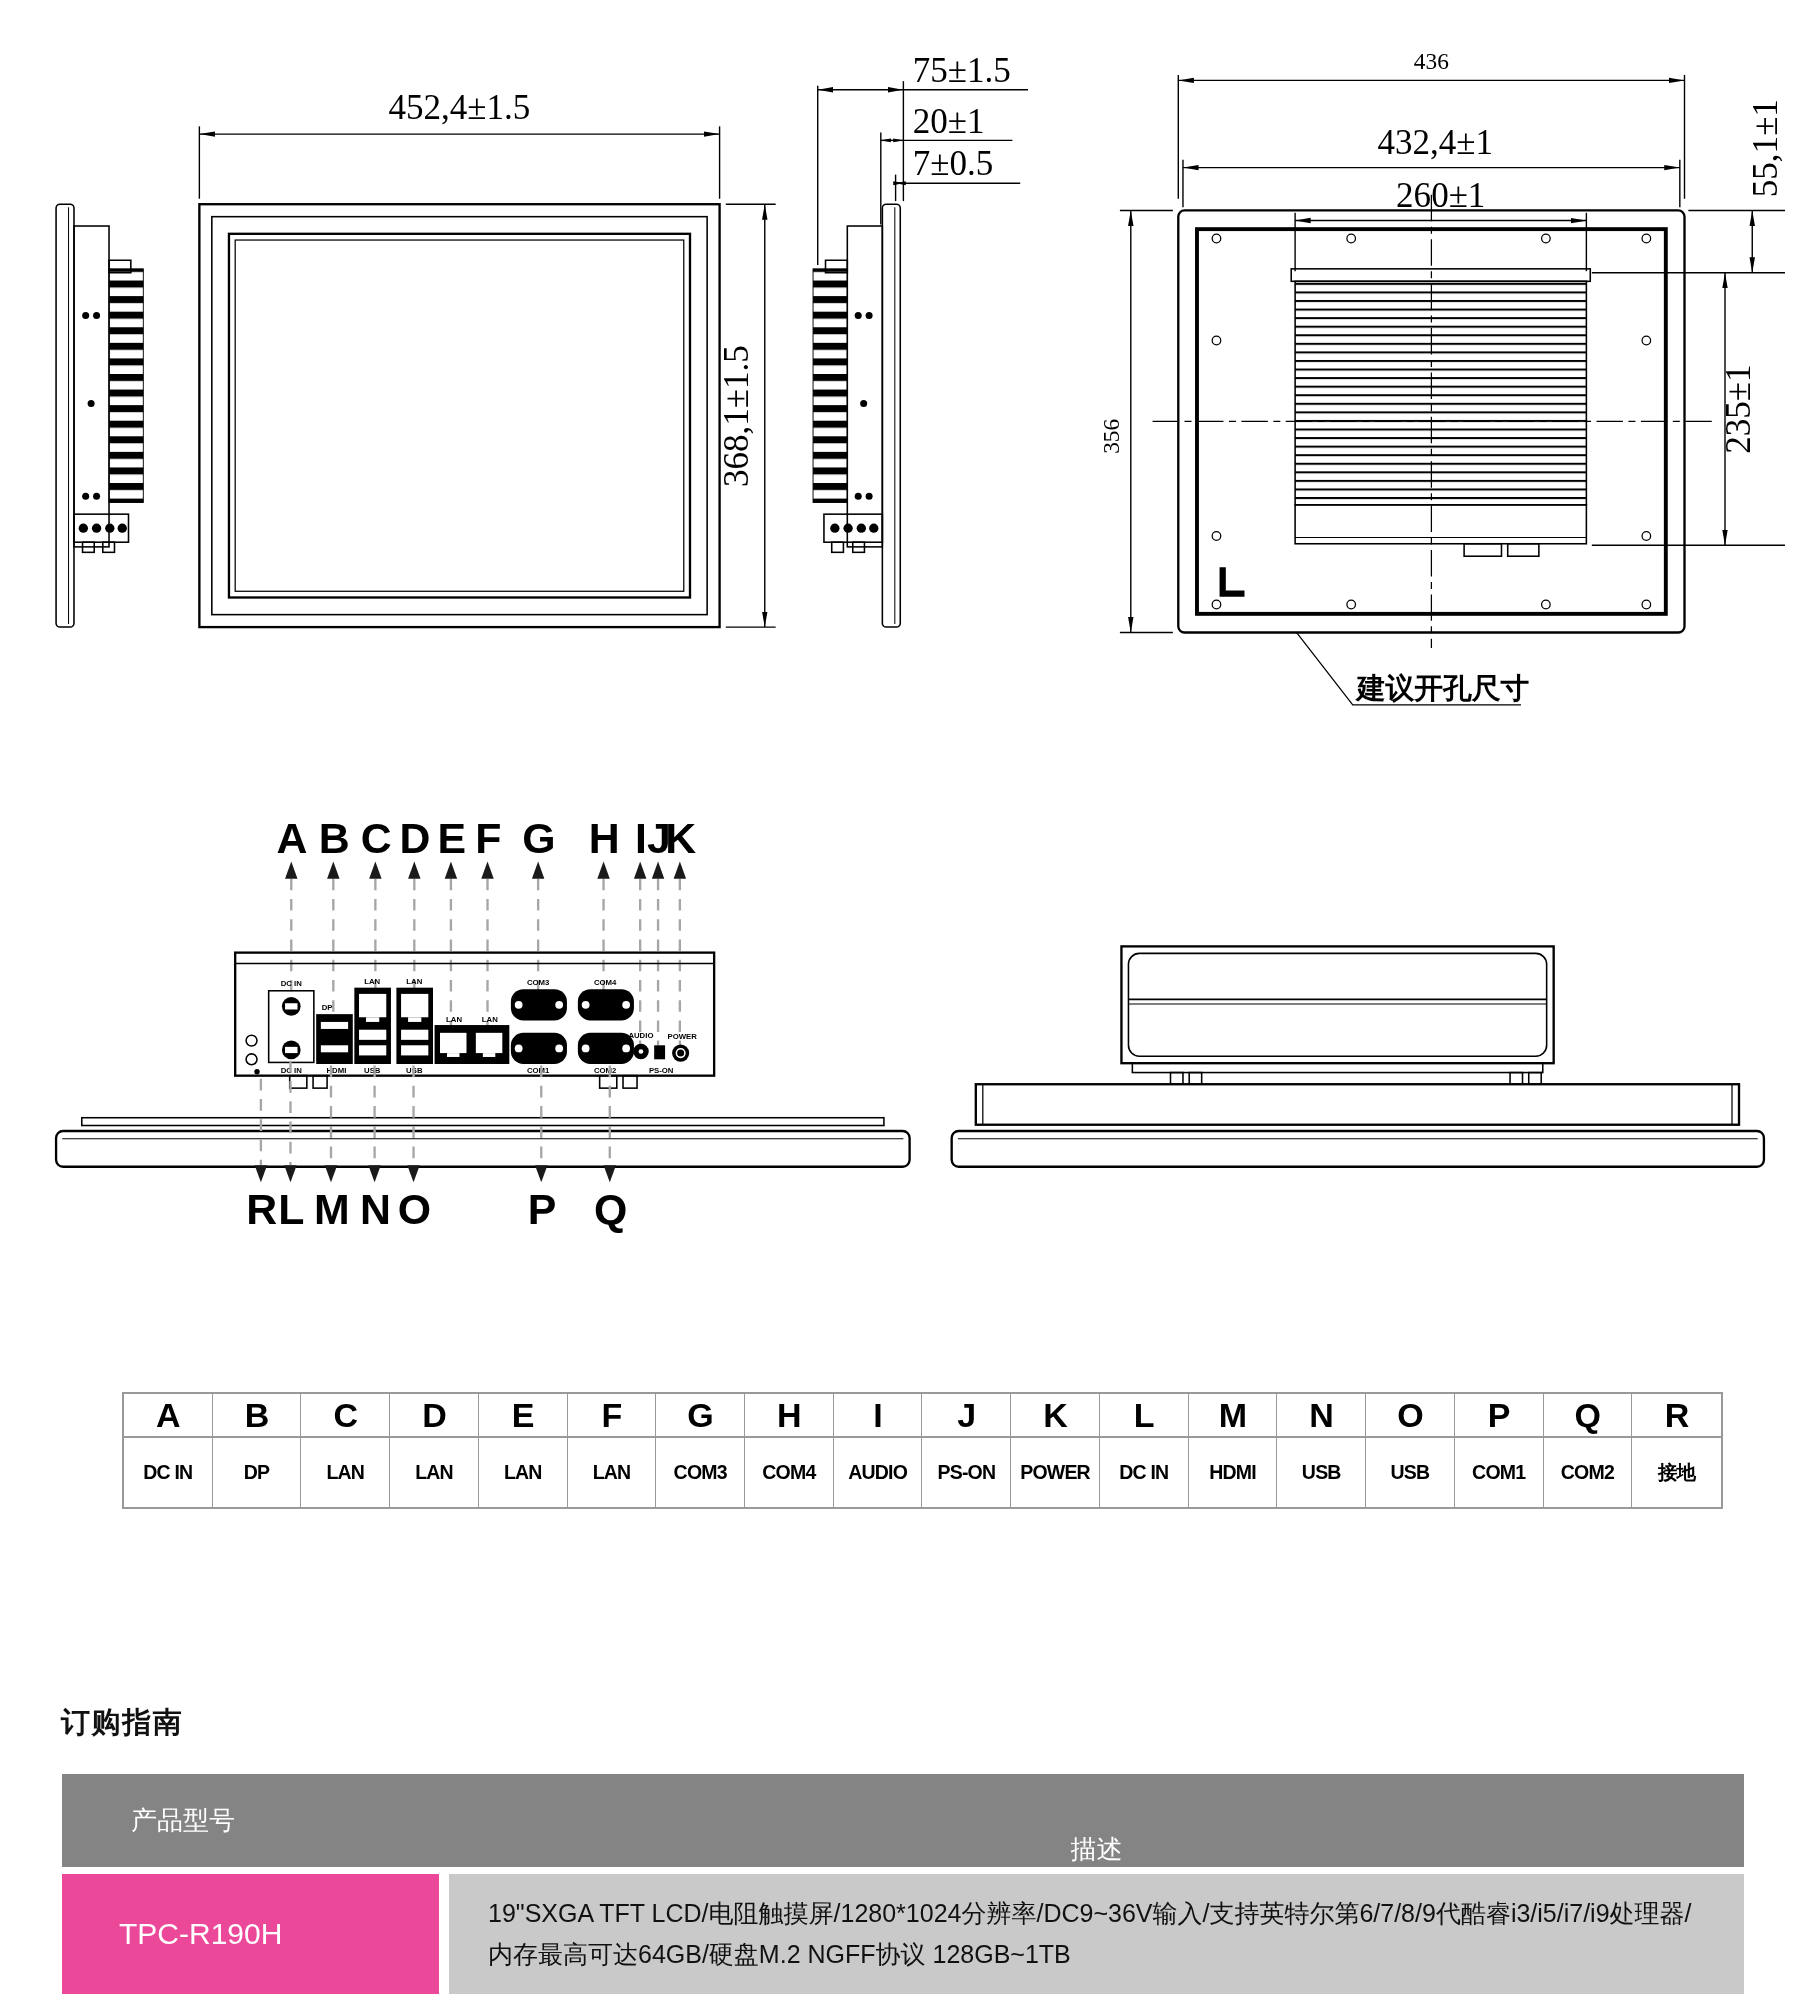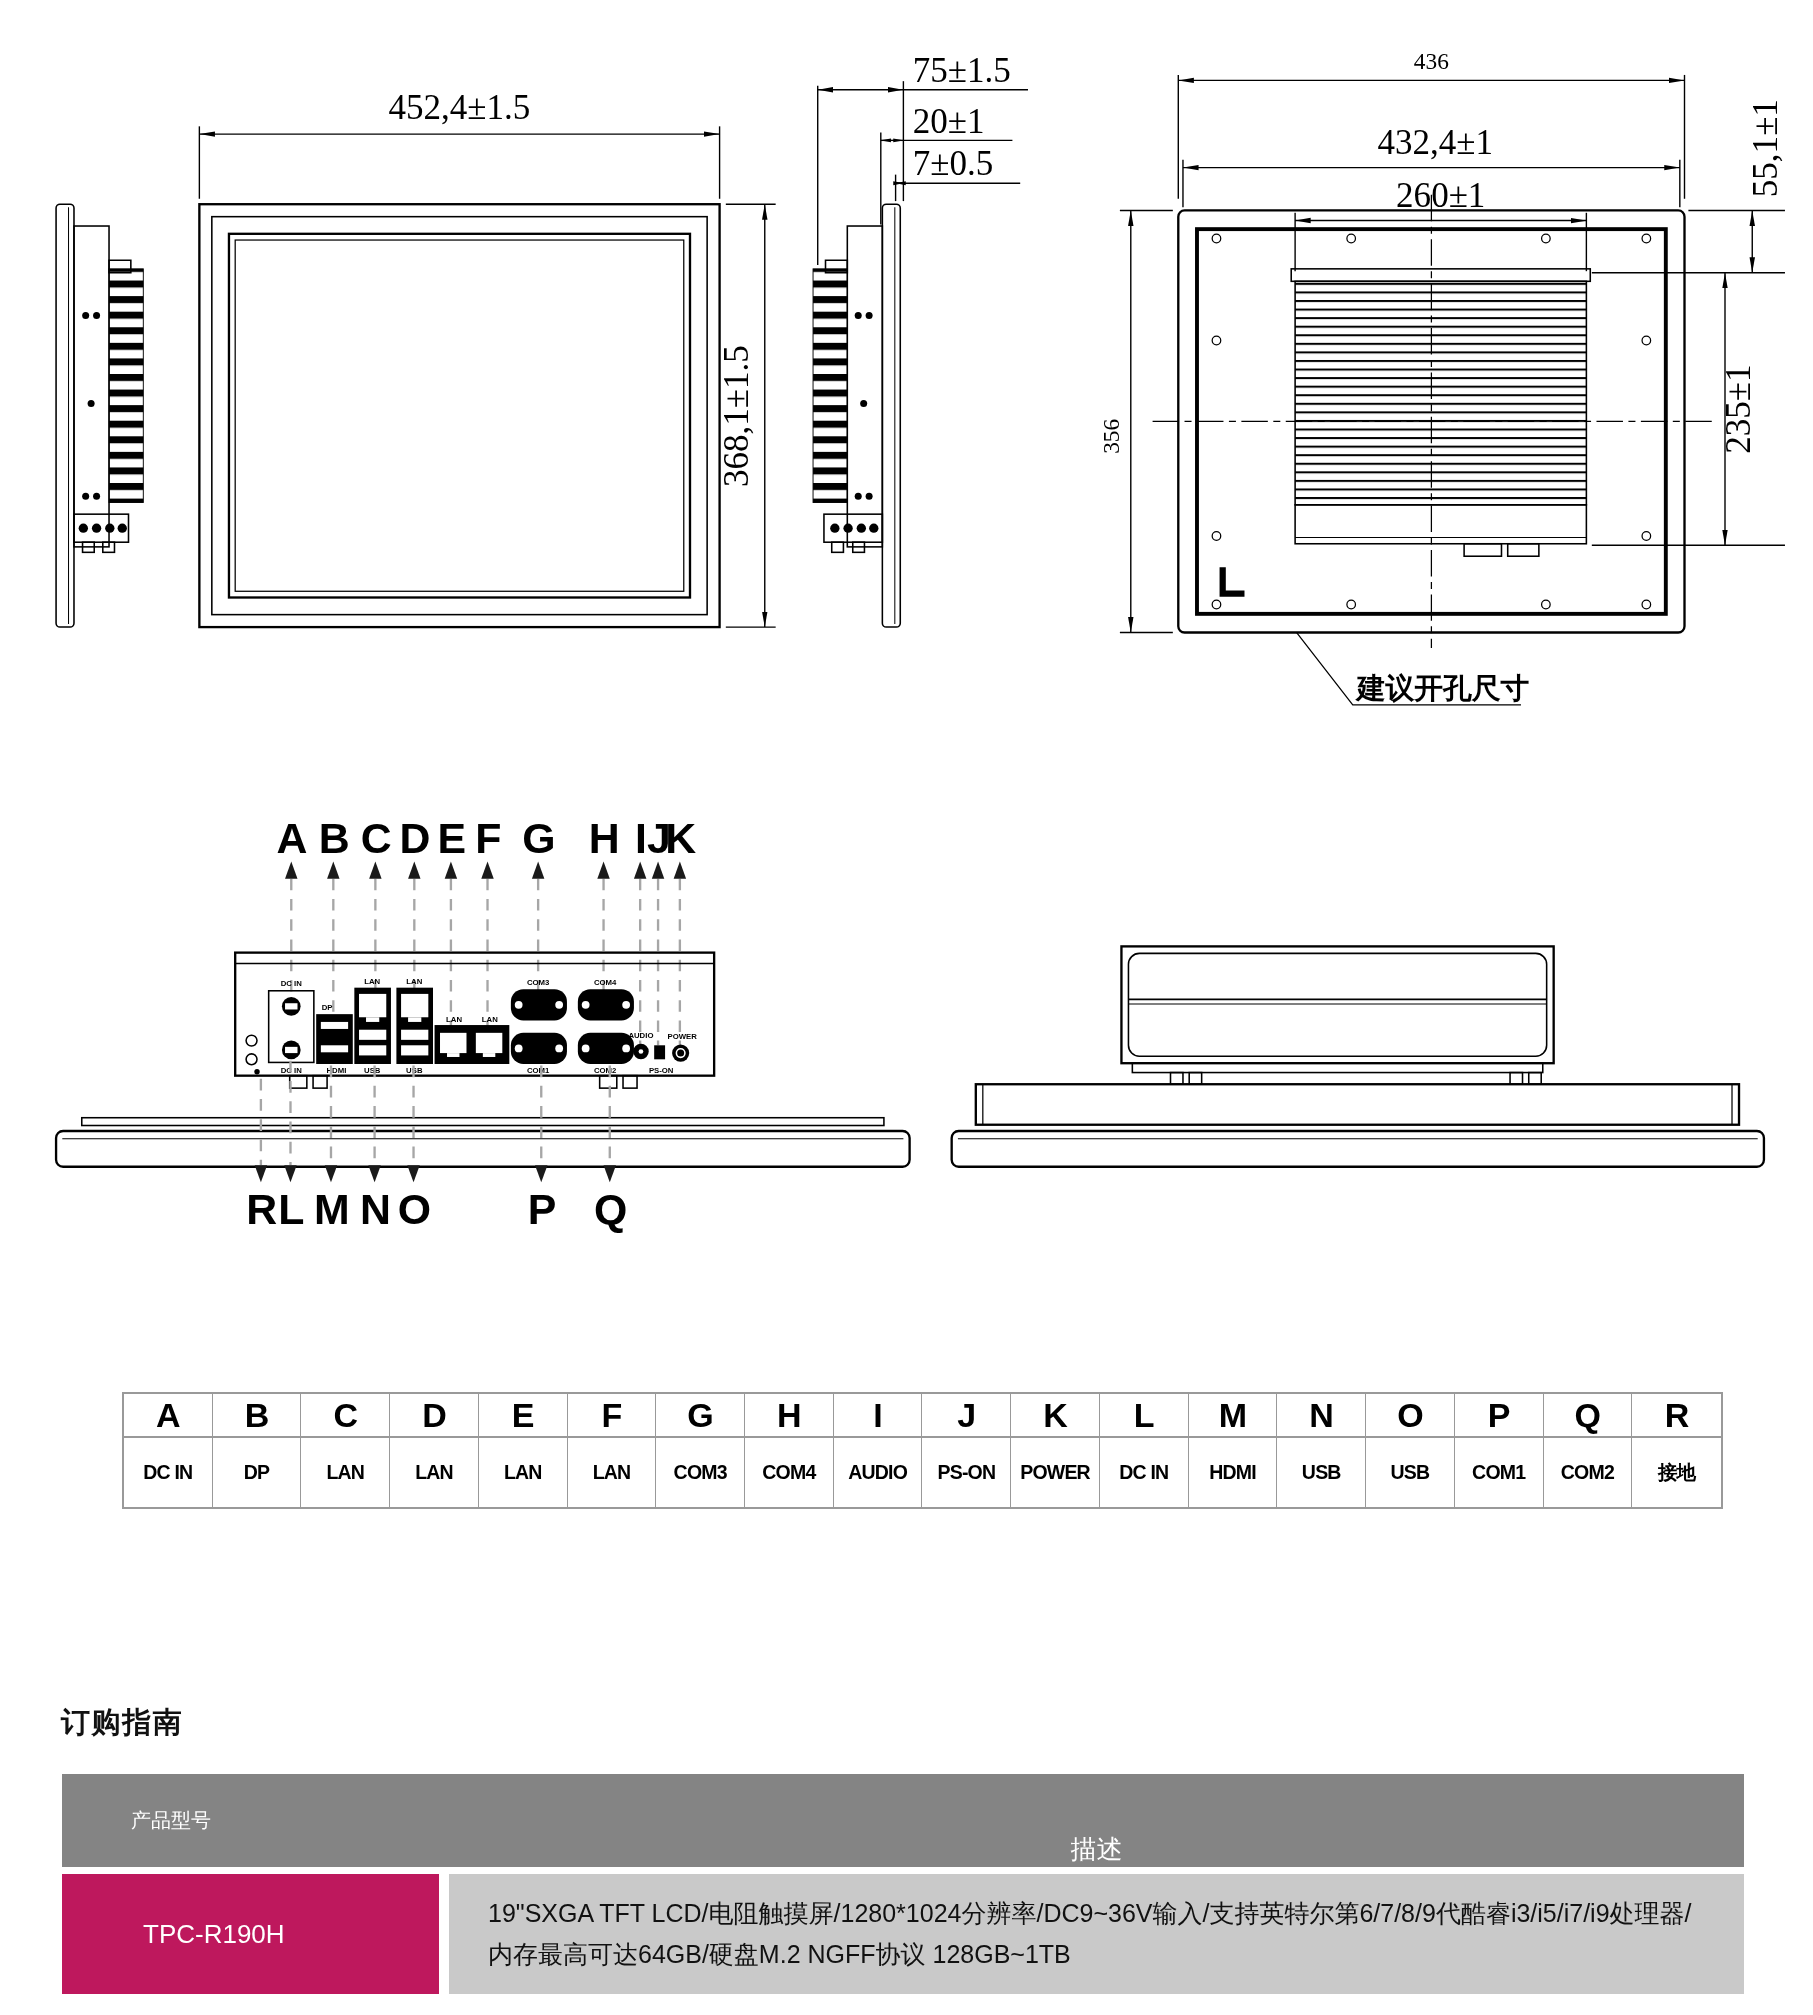--- a/index.html
+++ b/index.html
@@ -31,25 +31,25 @@
     border:2.3px solid #999;background:#fff;box-sizing:border-box;}
   .ports-table .cell{display:flex;align-items:center;justify-content:center;
     border-right:1.6px solid #999;box-sizing:border-box;background:#fff;}
   .ports-table .cell:nth-child(18n){border-right:none;}
   .ports-table .lt{height:44px;font-size:34px;font-weight:bold;border-bottom:2.3px solid #999;letter-spacing:-0.8px;}
   .ports-table .nm{height:69px;font-size:19.5px;font-weight:bold;letter-spacing:-0.8px;text-align:center;}
   
   .order-title{position:absolute;left:61px;top:1703px;font-size:29px;font-weight:bold;color:#111;letter-spacing:1.6px;}
   .ocell{position:absolute;box-sizing:border-box;display:flex;}
   .oc-model-h{left:62px;top:1774px;width:401px;height:93px;background:#848484;
-    align-items:center;padding-left:69px;color:#fff;font-size:20px;}
+    align-items:center;padding-left:69px;color:#fff;font-size:26px;}
   .oc-desc-h{left:449px;top:1774px;width:1295px;height:93px;background:#848484;
     align-items:flex-end;justify-content:center;color:#fff;font-size:26px;}
-  .oc-model{left:62px;top:1874px;width:377px;height:120px;background:#be185d;
-    align-items:center;padding-left:81px;color:#fff;font-size:26px;}
+  .oc-model{left:62px;top:1874px;width:377px;height:120px;background:#ec4899;
+    align-items:center;padding-left:57px;color:#fff;font-size:30px;}
   .oc-desc{left:449px;top:1874px;width:1295px;height:120px;background:#c9c9c9;
     flex-direction:column;justify-content:center;padding-left:39px;padding-right:31px;
     color:#111;font-size:25px;line-height:41px;word-break:break-all;}
 </style>
 </head>
 <body>
 
 <div class="page">
 
 <svg width="1813" height="1371" viewBox="0 0 2328 1760">

